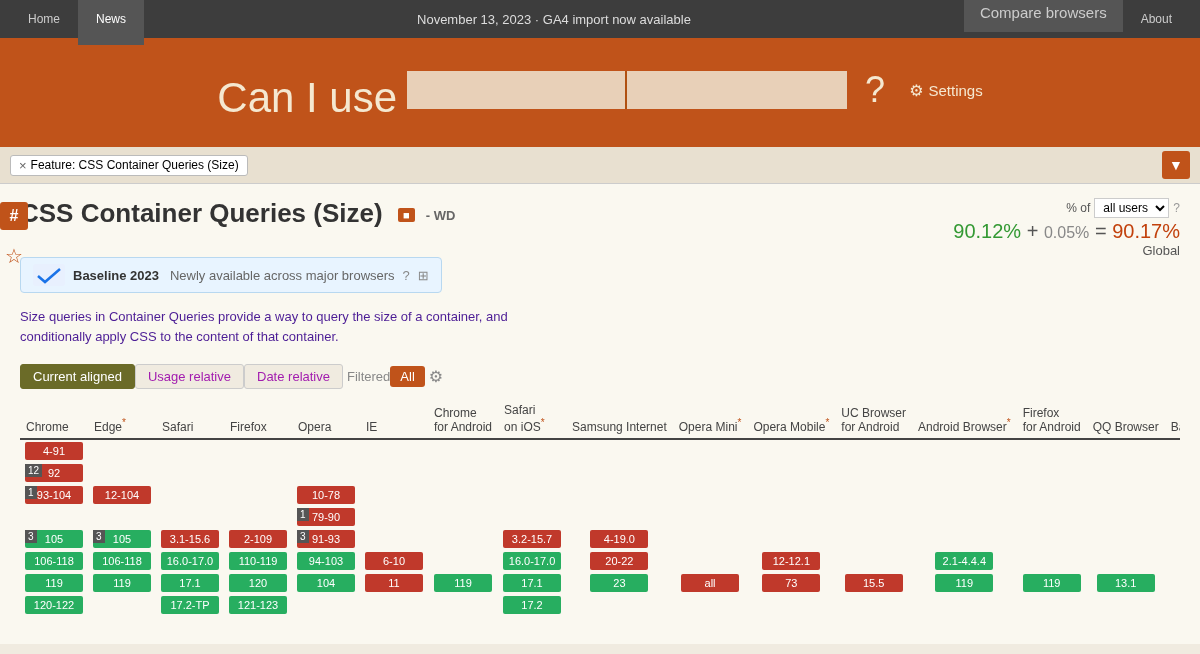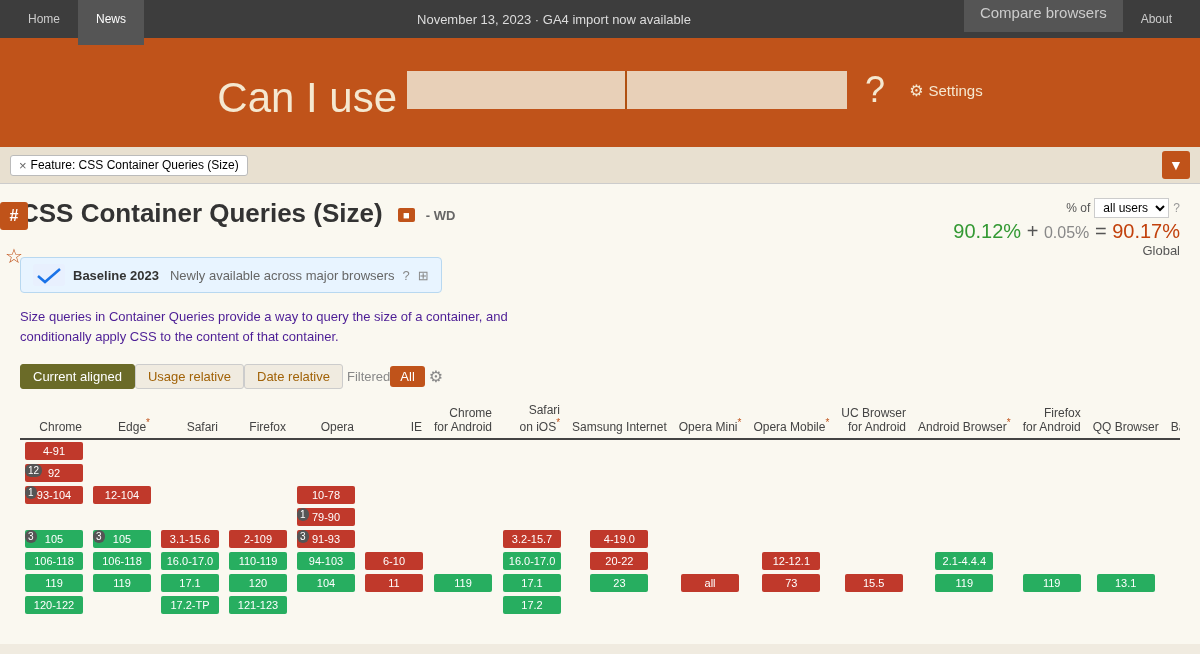--- a/index.html
+++ b/index.html
@@ -260,21 +260,21 @@
     
     .filter-tabs {
       display: flex;
       align-items: center;
       margin-top: 18px;
     }
     .tab-btn {
       padding: 4px 12px;
       border: 1px solid #ccc;
       background: #f0ebe0;
-      color: #a16207;
+      color: #a21caf;
       border-radius: 3px;
       cursor: pointer;
       font-size: 13px;
     }
     .tab-btn.outline-active {
       background: #6b6b28;
       color: #fff;
       border-color: #6b6b28;
     }
     .filtered-label {
@@ -300,21 +300,21 @@
     
     .browser-table-wrap {
       margin-top: 10px;
       overflow-x: auto;
     }
     .browser-table {
       border-collapse: collapse;
       min-width: 1100px;
     }
     .browser-table th {
-      text-align: right;
+      text-align: left;
       font-weight: normal;
       font-size: 12px;
       color: #444;
       padding: 4px 6px;
       vertical-align: bottom;
       border-bottom: 2px solid;
       white-space: nowrap;
     }
     .browser-table td {
       text-align: center;
@@ -341,21 +341,21 @@
     .th-qq { border-color: #46b8da; }
     .th-baidu { border-color: #2932e1; }
 
     
     .cell-red { background: #c0392b; color: #fff; border-radius: 2px; padding: 3px 4px; display: inline-block; min-width: 58px; }
     .cell-green { background: #27ae60; color: #fff; border-radius: 2px; padding: 3px 4px; display: inline-block; min-width: 58px; }
     .cell-wrap { padding: 2px 2px; }
 
     .asterisk { color: #c0531a; font-size: 10px; vertical-align: super; }
 
-    .cell-note { font-size: 10px; background: #555; color: #fff; padding: 1px 3px; border-radius: 6px; position: absolute; top: 0; left: 0; }
+    .cell-note { font-size: 10px; background: #555; color: #fff; padding: 1px 3px; border-radius: 0; position: absolute; top: 0; left: 0; }
     .cell-inner { position: relative; display: inline-block; }
 
     .title-left { display: flex; align-items: flex-start; flex: 1; }
   </style>
 </head>
 <body>
 
 <div class="top-nav">
   <div class="nav-item">Home</div>
   <div class="nav-item nav-news">News</div>

